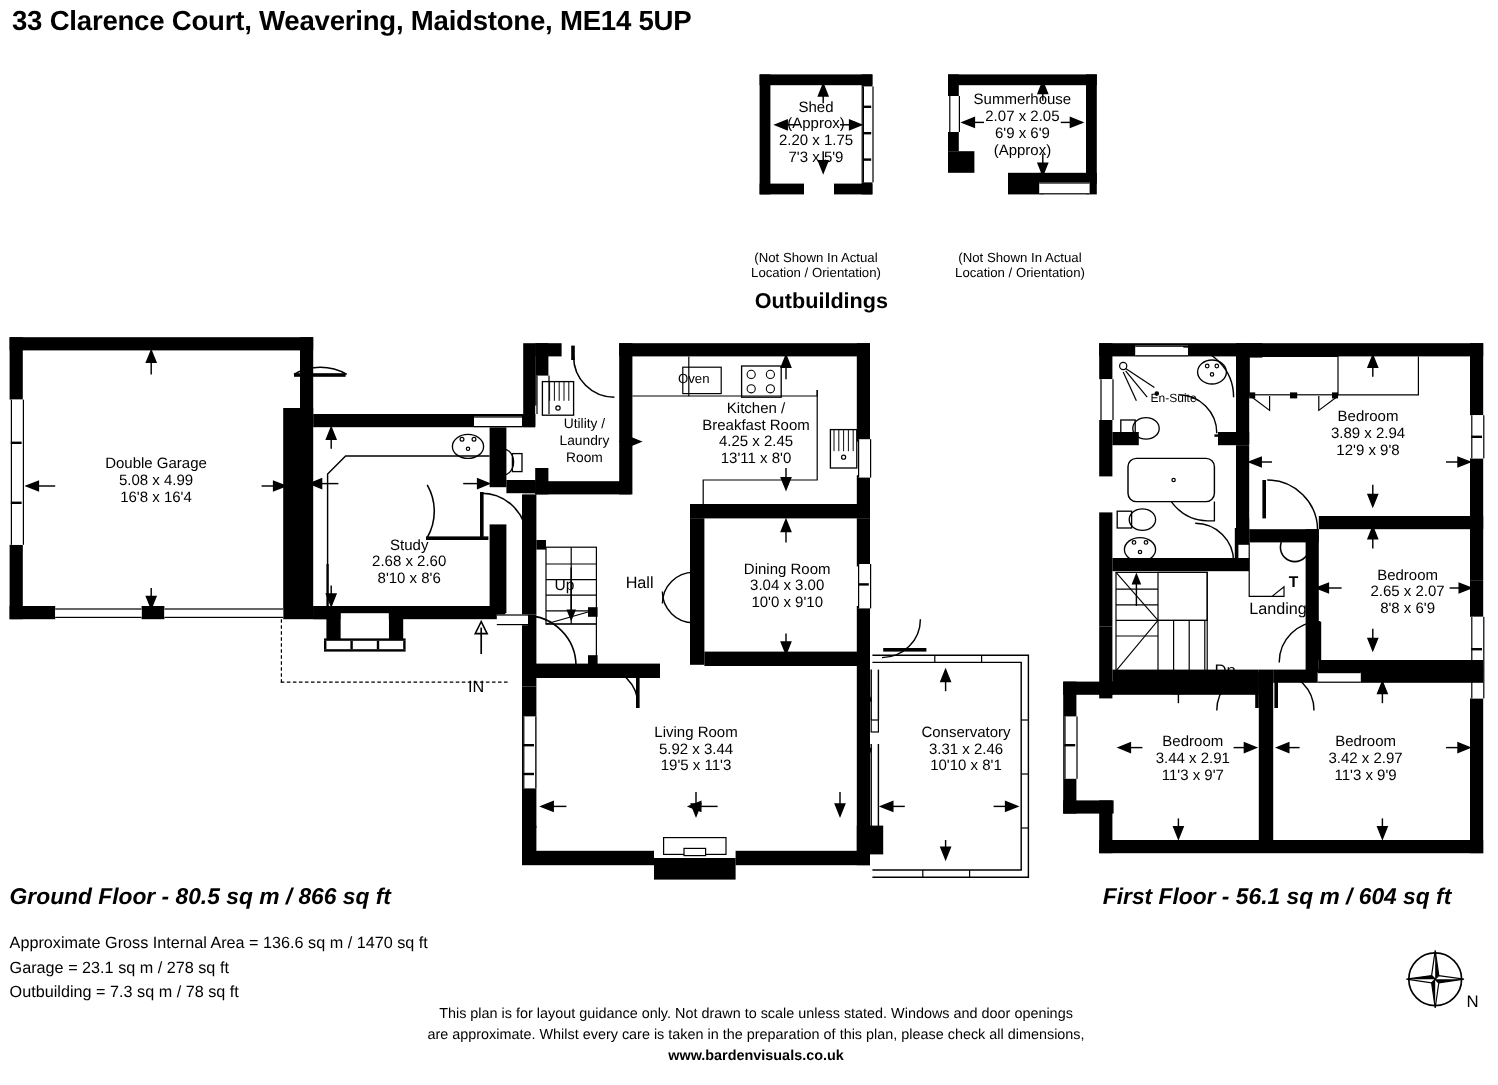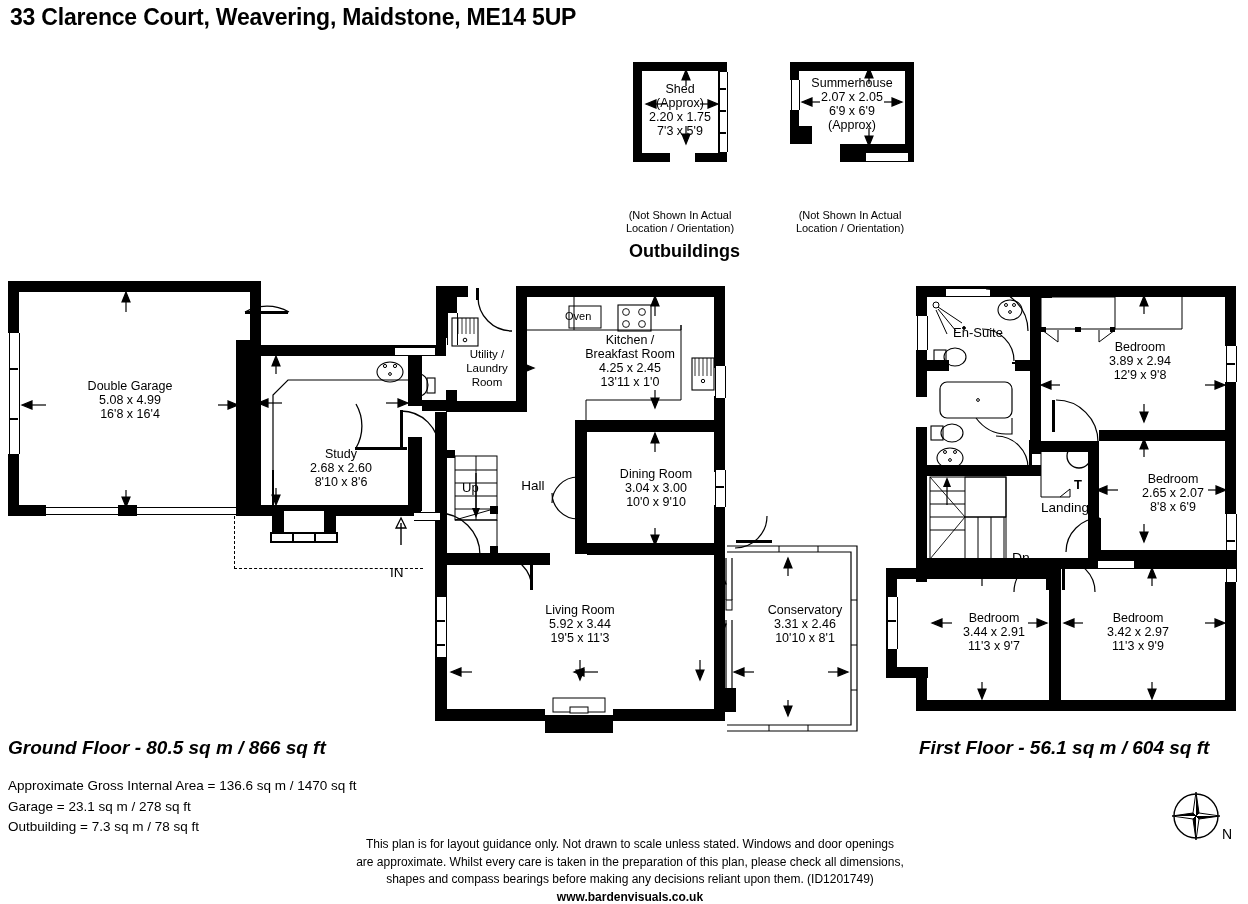--- a/index.html
+++ b/index.html
@@ -199,21 +199,21 @@
     <line x1="703" y1="358" x2="703" y2="376" stroke="#000" stroke-width="0.8"></line>
     <line x1="707" y1="358" x2="707" y2="376" stroke="#000" stroke-width="0.8"></line>
     <line x1="711" y1="358" x2="711" y2="376" stroke="#000" stroke-width="0.8"></line>
     <circle cx="703" cy="381" r="1.7" fill="none" stroke="#000" stroke-width="1"></circle>
   </svg>
   <div class="tiny" style="left:565px;top:310px;width:40px;text-align:left;">Oven</div>
 
   <div class="rm" style="left:540px;top:333px;width:180px;">Kitchen /</div>
   <div class="rm" style="left:540px;top:347px;width:180px;">Breakfast Room</div>
   <div class="rm" style="left:540px;top:361px;width:180px;">4.25 x 2.45</div>
-  <div class="rm" style="left:540px;top:375px;width:180px;">13'11 x 1'0</div>
+  <div class="rm" style="left:540px;top:375px;width:180px;">13'11 x 8'0</div>
 
   <div class="w" style="left:575px;top:432px;width:12px;height:122px;"></div>
   <div class="w" style="left:714px;top:432px;width:11px;height:40px;"></div>
   <div class="w" style="left:714px;top:505px;width:11px;height:50px;"></div>
   <div class="w" style="left:587px;top:543px;width:138px;height:12px;"></div>
   <div class="winv" style="left:715px;top:470px;width:9px;height:37px;"></div>
   <div class="thin" style="left:715px;top:486px;width:9px;height:2px;"></div>
 
   <div class="thin" style="left:577px;top:455px;width:3px;height:22px;"></div>
   <div class="thin" style="left:577px;top:520px;width:3px;height:22px;"></div>
@@ -427,21 +427,21 @@
     <circle cx="978" cy="400" r="1.4" fill="none" stroke="#000" stroke-width="1"></circle>
 
     <ellipse cx="952" cy="433" rx="11" ry="9" fill="none" stroke="#000" stroke-width="1.1"></ellipse>
     <rect x="931" y="426" width="12" height="14" fill="none" stroke="#000" stroke-width="1.1"></rect>
 
     <ellipse cx="950" cy="458" rx="13" ry="10" fill="none" stroke="#000" stroke-width="1.1"></ellipse>
     <circle cx="945" cy="452" r="1.5" fill="none" stroke="#000" stroke-width="1"></circle>
     <circle cx="955" cy="452" r="1.5" fill="none" stroke="#000" stroke-width="1"></circle>
     <circle cx="950" cy="460" r="1.4" fill="none" stroke="#000" stroke-width="1"></circle>
   </svg>
-  <div class="rm" style="left:938px;top:326px;width:80px;font-size:13px;font-weight:normal;">En-Suite</div>
+  <div class="rm" style="left:938px;top:326px;width:80px;font-size:10px;font-weight:normal;">En-Suite</div>
 
   <div class="thin" style="left:1012px;top:362px;width:3px;height:2px;"></div>
   <svg class="olay">
     <path d="M986 289 A 42 42 0 0 1 1028 331" fill="none" stroke="#000" stroke-width="1.2"></path>
     <path d="M1014 361 A 32 32 0 0 0 982 329" fill="none" stroke="#000" stroke-width="1.2"></path>
     <path d="M1028 468 A 32 32 0 0 0 996 436" fill="none" stroke="#000" stroke-width="1.2"></path>
   </svg>
   <div class="thin" style="left:1029px;top:440px;width:3px;height:28px;"></div>
 
   <div class="w" style="left:1041px;top:286px;width:11px;height:12px;"></div>
@@ -587,21 +587,20 @@
 
 <div class="areas" style="left:8px;top:776px;">
   <div>Approximate Gross Internal Area = 136.6 sq m / 1470 sq ft</div>
   <div>Garage = 23.1 sq m / 278 sq ft</div>
   <div>Outbuilding = 7.3 sq m / 78 sq ft</div>
 </div>
 
 <div class="disc" style="left:280px;top:836px;">
   <div>This plan is for layout guidance only. Not drawn to scale unless stated. Windows and door openings</div>
   <div>are approximate. Whilst every care is taken in the preparation of this plan, please check all dimensions,</div>
-  <div>shapes and compass bearings before making any decisions reliant upon them. (ID1201749)</div>
   <div style="font-weight:bold;">www.bardenvisuals.co.uk</div>
 </div>
 
 <div class="abs" style="left:1168px;top:788px;">
   <svg width="56" height="56" viewBox="0 0 56 56">
     <circle cx="28" cy="28" r="22" fill="none" stroke="#000" stroke-width="1.4"></circle>
     <polygon points="28,4 31,25 28,28 25,25" fill="#fff" stroke="#000" stroke-width="1"></polygon>
     <polygon points="28,4 31,25 28,28" fill="#000"></polygon>
     <polygon points="28,52 31,31 28,28 25,31" fill="#fff" stroke="#000" stroke-width="1"></polygon>
     <polygon points="28,52 25,31 28,28" fill="#000"></polygon>

